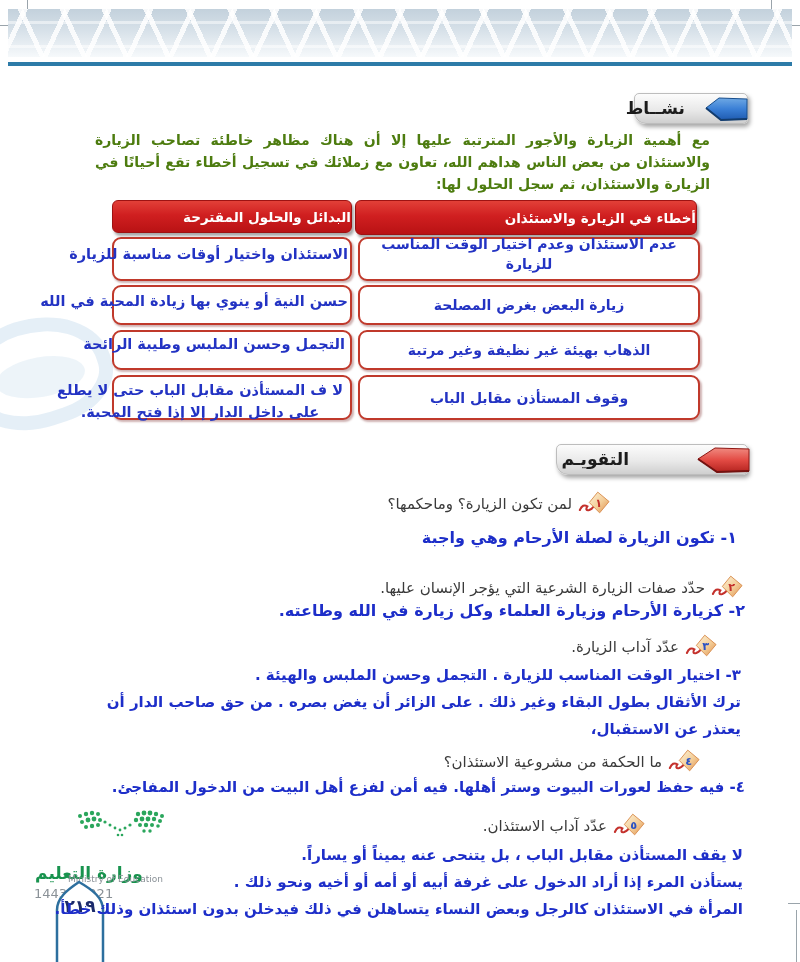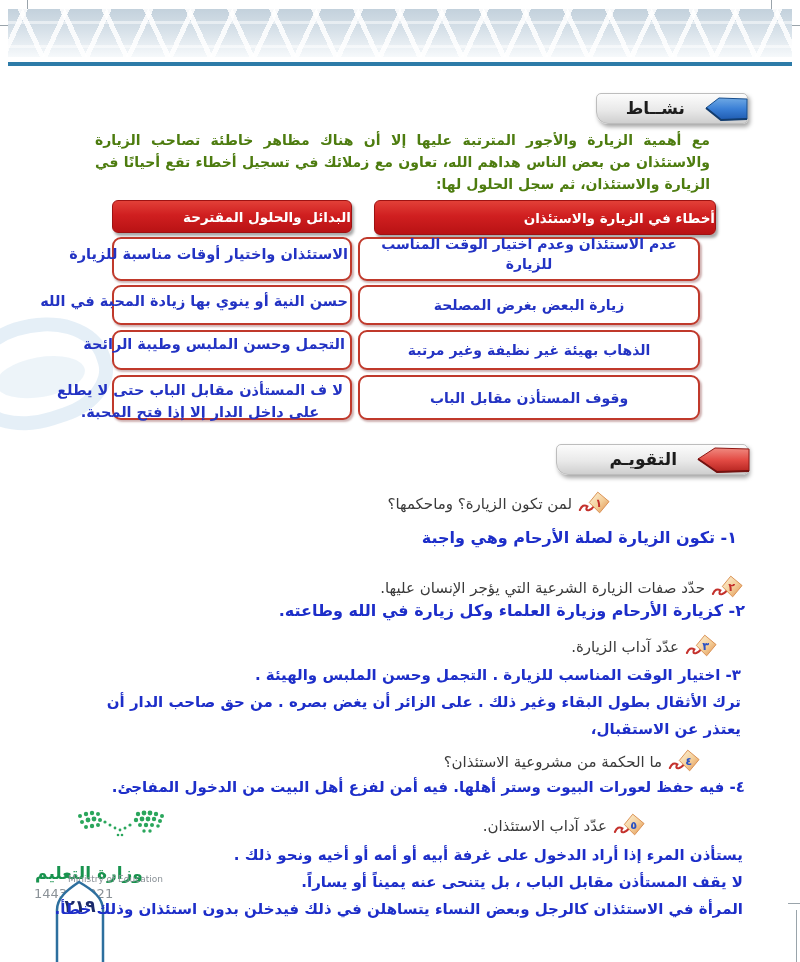--- a/index.html
+++ b/index.html
@@ -20,22 +20,22 @@
   }
   .blue-rule { position:absolute; left:8px; top:62px; width:784px; height:4px; background:#2d7ba8; }
 
   
   .tab { position:absolute; height:31px; background:linear-gradient(180deg,#fcfcfc 0%,#e9e9e9 55%,#cfcfcf 100%);
          border:1px solid #bdbdbd; border-radius:5px 5px 5px 12px;
          box-shadow:2px 3px 4px rgba(0,0,0,.35); display:flex; align-items:center; direction:rtl; }
   .tab .tab-label { font-size:17px; font-weight:bold; color:#1c1c1c; letter-spacing:.5px;
                     padding:0 14px 2px 6px; white-space:nowrap; }
   .tab svg { flex:0 0 auto; margin-left:4px; }
-  #tab-activity  { top:93px;  right:52px; width:152px;padding-left:35px; }
-  #tab-evaluation{ top:444px; right:52px; width:192px; }
+  #tab-activity  { top:93px;  right:52px; width:114px;padding-left:35px; }
+  #tab-evaluation{ top:444px; right:52px; width:192px;gap:48px; }
 
   
   .intro { position:absolute; top:129px; right:90px; width:615px;
            font-size:14px; font-weight:bold; color:#4d7c0f; line-height:22px;
            text-align:justify; }
 
   
   .cell { position:absolute; background:#fff; border:2px solid #c0392b; border-radius:9px;
           box-shadow:1.5px 2px 2px rgba(120,40,40,.35); }
   .thead { position:absolute; border-radius:6px; border:1px solid #9e1212;
@@ -117,21 +117,21 @@
       <polygon points="44,5 16,4 3,14 18,26 44,25" fill="url(#garrow-blue)" stroke="#174e8d" stroke-width="1"></polygon>
       <polyline points="3,14 18,26 44,25" fill="none" stroke="#123c6e" stroke-width="2"></polyline>
     </svg>
     <span class="tab-label">نشــاط</span>
   </div>
 
   <p class="intro">مع أهمية الزيارة والأجور المترتبة عليها إلا أن هناك مظاهر خاطئة تصاحب الزيارة والاستئذان من بعض الناس هداهم الله، تعاون مع زملائك في تسجيل أخطاء تقع أحيانًا في الزيارة والاستئذان، ثم سجل الحلول لها:</p>
 
   <div class="watermark"></div>
 
-  <div class="thead" style="left:374px;top:200px;width:342px;height:35px">
+  <div class="thead" style="left:355px;top:200px;width:342px;height:35px">
     <span>أخطاء في الزيارة والاستئذان</span>
   </div>
   <div class="thead" style="left:112px;top:200px;width:240px;height:33px">
     <span>البدائل والحلول المقترحة</span>
   </div>
 
   <div class="cell" style="left:358px;top:237px;width:342px;height:44px"></div>
   <div class="cell" style="left:112px;top:237px;width:240px;height:44px"></div>
   <div class="err-text" style="left:364px;top:239px;width:330px;height:30px">عدم الاستئذان وعدم اختيار الوقت المناسب للزيارة</div>
   <div class="sol-text" style="right:452px;top:246px">الاستئذان واختيار أوقات مناسبة للزيارة</div>
@@ -205,22 +205,22 @@
 
   <div class="q-line" style="top:812px;right:155px">
     <svg width="32" height="25" viewBox="0 0 34 26">
       <path d="M2 21 q3 -7 8 -4 q-3 5 2 4 q5 -2 6 -7" fill="none" stroke="#c4312c" stroke-width="2.2" stroke-linecap="round"></path>
       <polygon points="21,2 33,12 23,24 12,13" fill="url(#gdiam)" stroke="#d98d4e" stroke-width="1"></polygon>
       <text x="22" y="17.5" text-anchor="middle" font-size="12" font-weight="bold" fill="#2a52c4">٥</text>
     </svg>
     <span class="q-text">عدّد آداب الاستئذان.</span>
   </div>
   <div class="a-block" style="top:842px;right:57px;z-index:5">
+    <div>لا يقف المستأذن مقابل الباب ، بل يتنحى عنه يميناً أو يساراً.</div>
     <div>يستأذن المرء إذا أراد الدخول على غرفة أبيه أو أمه أو أخيه ونحو ذلك .</div>
-    <div>لا يقف المستأذن مقابل الباب ، بل يتنحى عنه يميناً أو يساراً.</div>
     <div>المرأة في الاستئذان كالرجل وبعض النساء يتساهلن في ذلك فيدخلن بدون استئذان وذلك خطأ.</div>
   </div>
 
   <svg class="moe-dots" width="100" height="42" viewBox="0 0 100 42">
     <g fill="#2aa65c">
       <circle cx="8" cy="10" r="2"></circle>
         <circle cx="14" cy="8" r="2.2"></circle>
         <circle cx="20" cy="7" r="2.2"></circle>
         <circle cx="26" cy="8" r="2"></circle>
       <circle cx="10" cy="16" r="2"></circle>

